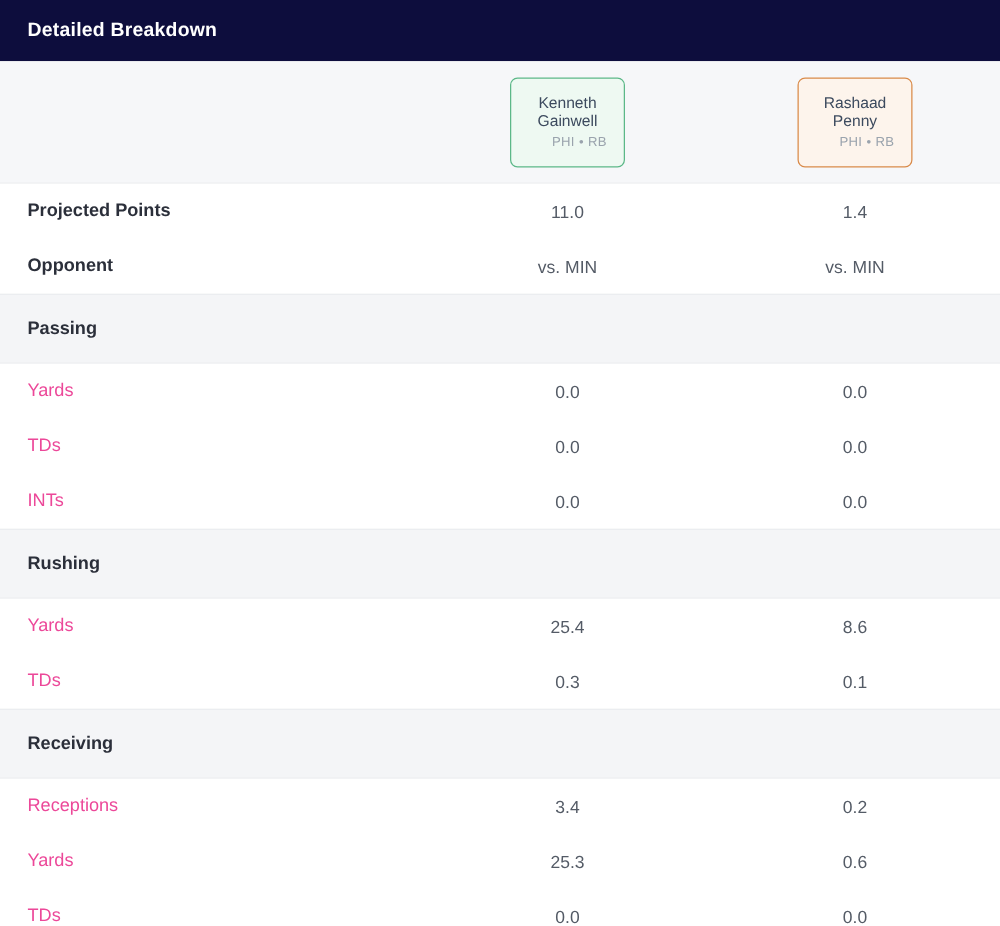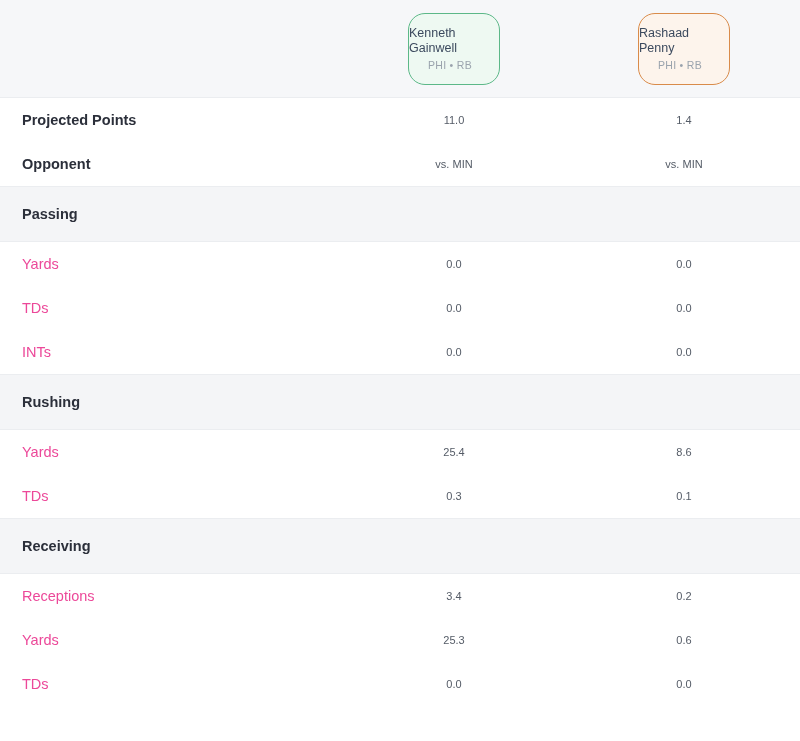--- a/index.html
+++ b/index.html
@@ -58,24 +58,24 @@
     flex: 0 0 230px;
     display: flex;
     justify-content: center;
     align-items: center;
     box-sizing: border-box;
   }
 
   .player-card {
     width: 92px;
     height: 72px;
-    border-radius: 17px;
+    border-radius: 6px;
     display: flex;
     flex-direction: column;
-    align-items: flex-start;
+    align-items: center;
     justify-content: center;
     box-sizing: border-box;
     text-align: center;
   }
   .player-card.variant-green {
     background: #eef9f2;
     border: 1.5px solid #5cb888;
   }
   .player-card.variant-orange {
     background: #fdf4ec;
@@ -112,21 +112,21 @@
   }
   .data-row .stat-label-col {
     font-size: 14.5px;
     color: #ec4899;
     font-weight: normal;
   }
   .data-row .value-col {
     width: 230px;
     flex: 0 0 230px;
     text-align: center;
-    font-size: 11px;
+    font-size: 14px;
     color: #545b66;
   }
 
   .section-row {
     height: 56px;
     display: flex;
     align-items: center;
     background: #f4f5f7;
     border-top: 1px solid #ebedf0;
     border-bottom: 1px solid #ebedf0;
@@ -140,20 +140,23 @@
   .section-row .value-col {
     width: 230px;
     flex: 0 0 230px;
   }
 </style>
 </head>
 <body>
 
 <div class="panel">
 
+  <div class="title-bar">
+    <span class="title">Detailed Breakdown</span>
+  </div>
 
   <div class="player-header-row">
     <div class="stat-label-col"></div>
 
     <div class="player-col">
       <div class="player-card variant-green">
         <div class="p-name">Kenneth</div>
         <div class="p-name">Gainwell</div>
         <div class="p-meta">PHI • RB</div>
       </div>

